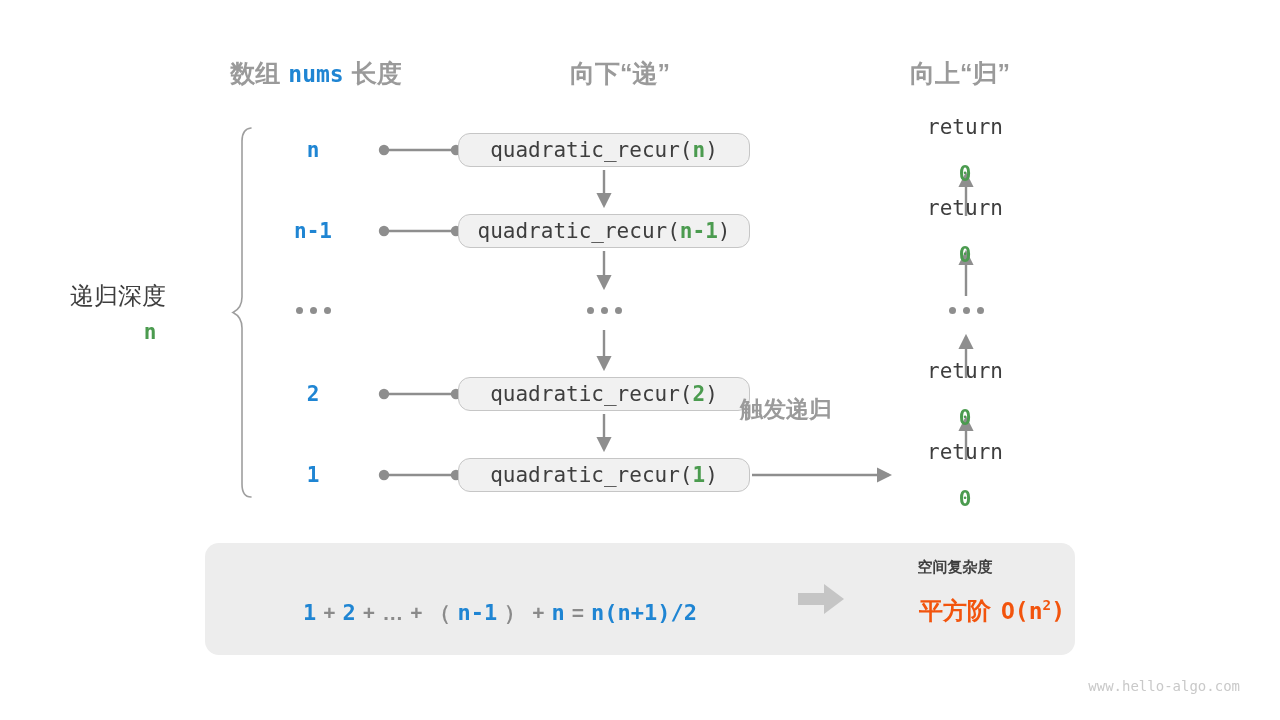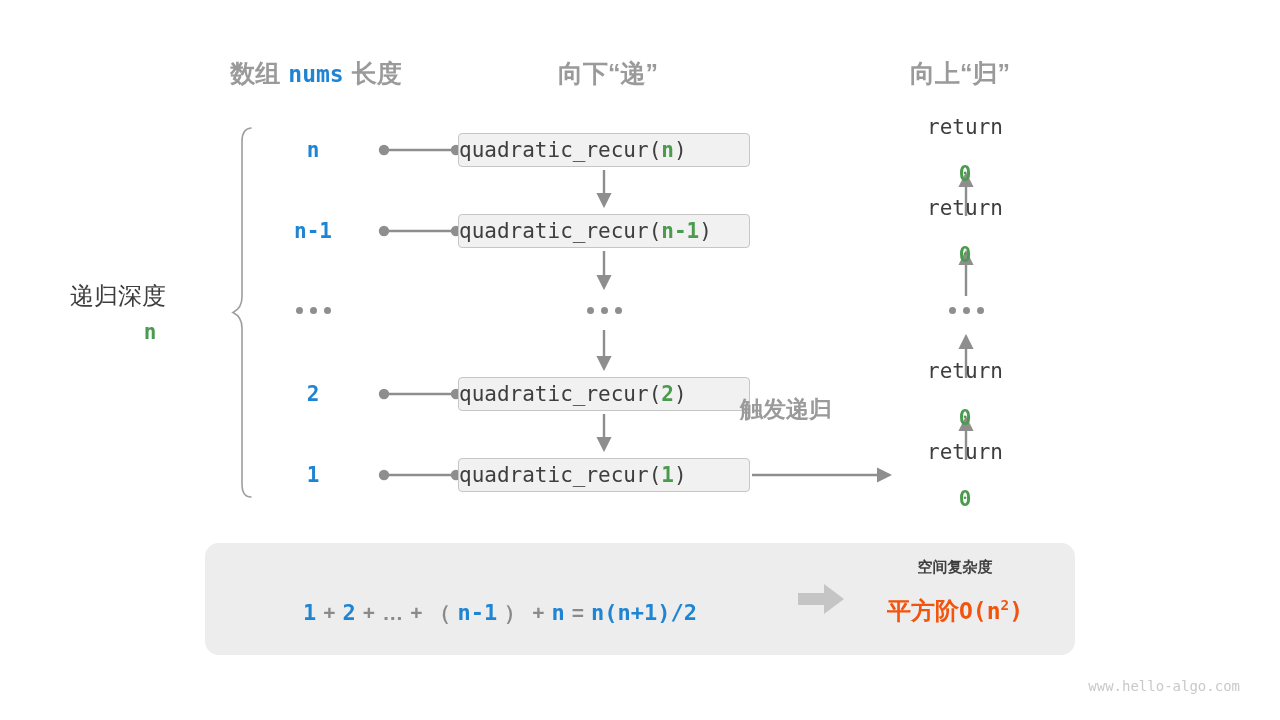--- a/index.html
+++ b/index.html
@@ -16,22 +16,22 @@
   .bold{font-weight:700;}
 
   .hdr{top:55px;height:36px;line-height:36px;font-size:25px;font-weight:700;color:var(--gray-label);}
   .hdr .code-word{font-family:"DejaVu Sans Mono","Liberation Mono",monospace;color:var(--blue);
                   font-size:23px;margin:0 8px;}
 
   .depth{left:243px;width:140px;height:36px;line-height:36px;text-align:center;
          font-family:"DejaVu Sans Mono","Liberation Mono",monospace;
          font-size:21px;font-weight:700;color:var(--blue);}
   .callbox{left:458px;width:292px;height:34px;background:var(--box-fill);
-           border:1.5px solid var(--box-border);border-radius:4px;box-sizing:border-box;
-           display:flex;align-items:center;
+           border:1.5px solid var(--box-border);border-radius:12px;box-sizing:border-box;
+           display:flex;align-items:center;justify-content:center;
            font-family:"DejaVu Sans Mono","Liberation Mono",monospace;font-size:21px;color:var(--dark-text);}
   .callbox .arg{color:var(--green);font-weight:700;}
   .ret{left:902px;width:126px;height:36px;line-height:36px;
        font-family:"DejaVu Sans Mono","Liberation Mono",monospace;font-size:21px;color:var(--dark-text);
        display:flex;align-items:center;justify-content:center;gap:11px;flex-direction:column;}
   .ret .zero{color:var(--green);font-weight:700;}
 
   .dots{height:14px;display:flex;align-items:center;justify-content:center;gap:7px;}
   .dot{width:7px;height:7px;border-radius:50%;background:var(--arrow-gray);}
 
@@ -43,21 +43,21 @@
 
   .trigger{left:740px;width:164px;top:392px;text-align:left;font-size:23px;font-weight:700;
            color:var(--gray-label);line-height:34px;}
 
   .panel{left:205px;top:543px;width:870px;height:112px;background:var(--panel-fill);border-radius:14px;}
   .sum-line1{left:233px;width:534px;top:560px;font-size:23px;color:var(--dark-text);text-align:center;}
   .formula{left:233px;width:534px;top:599px;display:flex;align-items:baseline;justify-content:center;gap:7px;}
   .f-num{font-family:"DejaVu Sans Mono","Liberation Mono",monospace;font-size:22px;font-weight:700;color:var(--blue);}
   .f-op{font-size:21px;font-weight:700;color:var(--op-gray);}
   .cx-title{left:845px;width:220px;top:558px;text-align:center;font-size:15px;font-weight:700;color:var(--dark-text);}
-  .cx-value{left:845px;width:220px;top:595px;display:flex;align-items:baseline;justify-content:center;
+  .cx-value{left:845px;width:220px;top:595px;display:flex;align-items:baseline;justify-content:flex-end;gap:10px;
             color:var(--orange);font-weight:700;}
   .cx-value .cn{font-size:24px;}
   .cx-value .code{font-family:"DejaVu Sans Mono","Liberation Mono",monospace;font-size:23px;}
   .cx-value sup{font-size:0.62em;}
 
   .watermark{right:40px;top:678px;font-family:"DejaVu Sans Mono","Liberation Mono",monospace;
              font-size:14px;color:var(--watermark-gray);}
   svg.overlay{position:absolute;left:0;top:0;width:1280px;height:720px;}
 </style>
 </head>
@@ -104,21 +104,21 @@
     </g>
 
     <g stroke="#8e8e8e" stroke-width="2.4">
       <line x1="752" y1="475" x2="889" y2="475" marker-end="url(#ah)"></line>
     </g>
   </svg>
 
   <div class="abs hdr center" style="left:156px;width:320px;">
     <span>数组</span><span class="code-word bold">nums</span><span>长度</span>
   </div>
-  <div class="abs hdr center" style="left:448px;width:320px;">向下“递”</div>
+  <div class="abs hdr center" style="left:460px;width:320px;">向下“递”</div>
   <div class="abs hdr center" style="left:800px;width:320px;">向上“归”</div>
 
   <div class="abs side-title">递归深度</div>
   <div class="abs side-val">n</div>
 
   <div class="abs depth" style="top:132px;">n</div>
   <div class="abs callbox" style="top:133px;">
     <span>quadratic_recur(</span>
       <span class="arg">n</span>
       <span>)</span>

